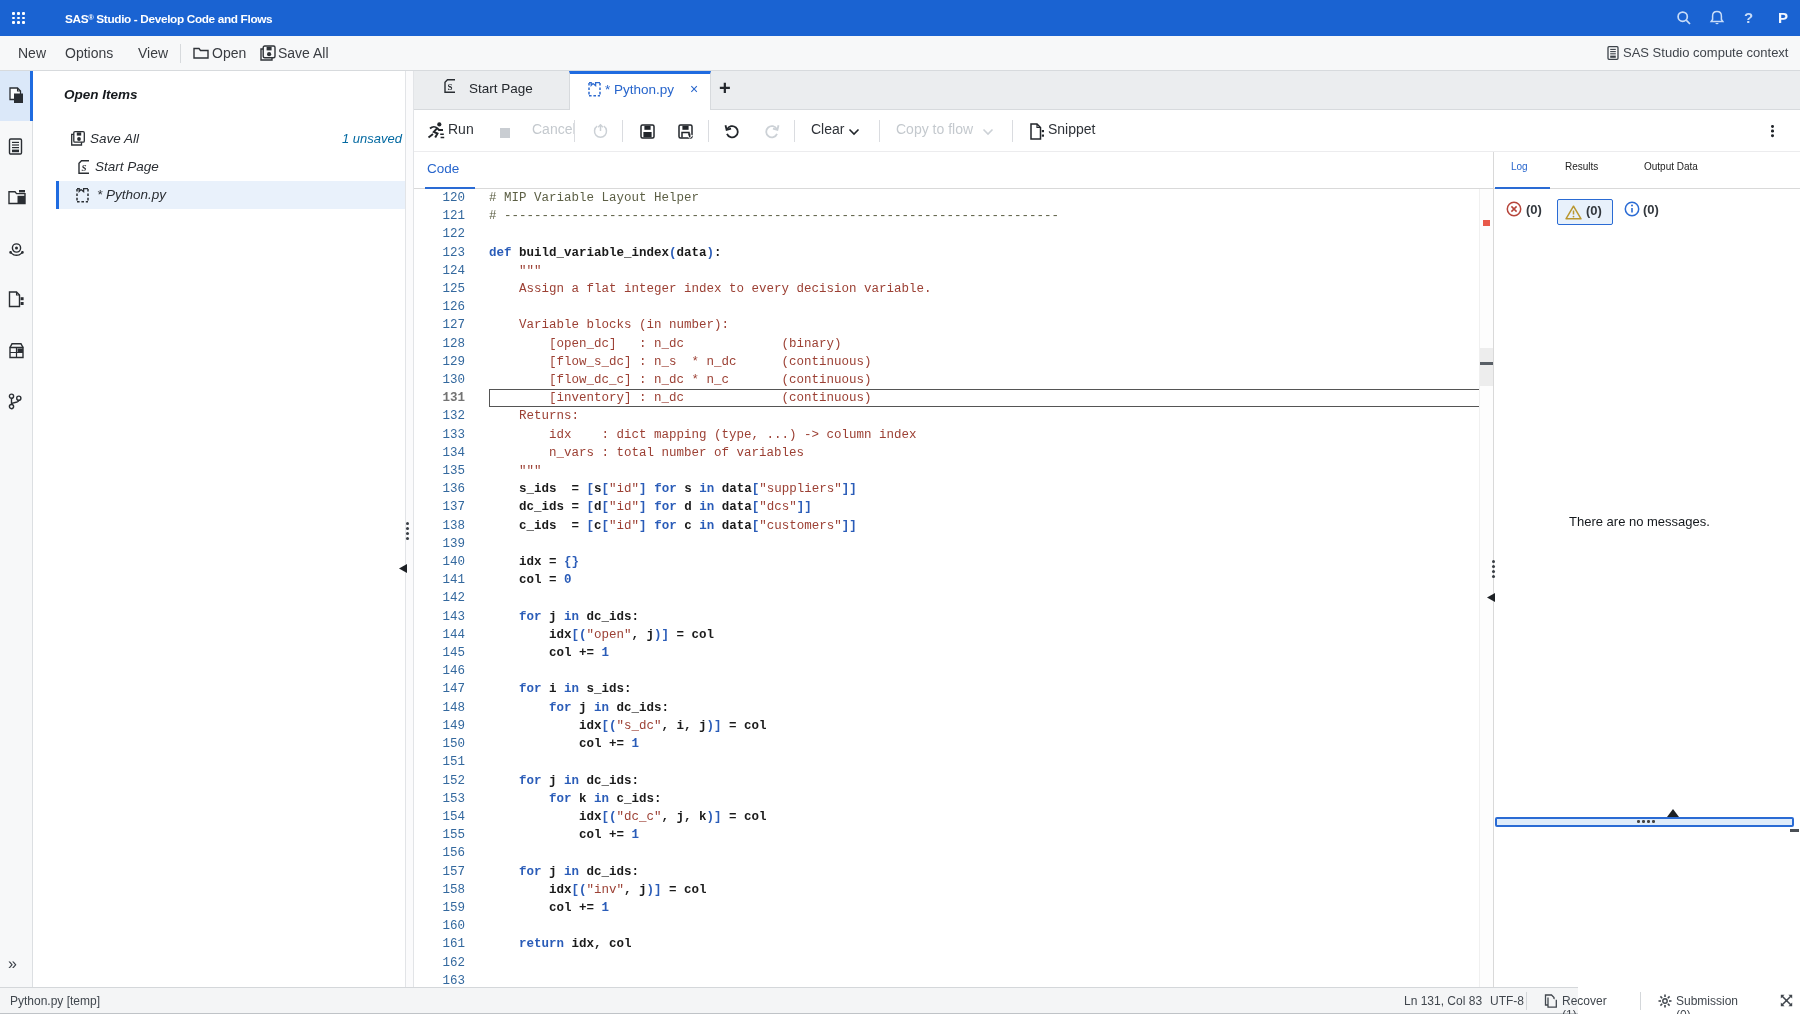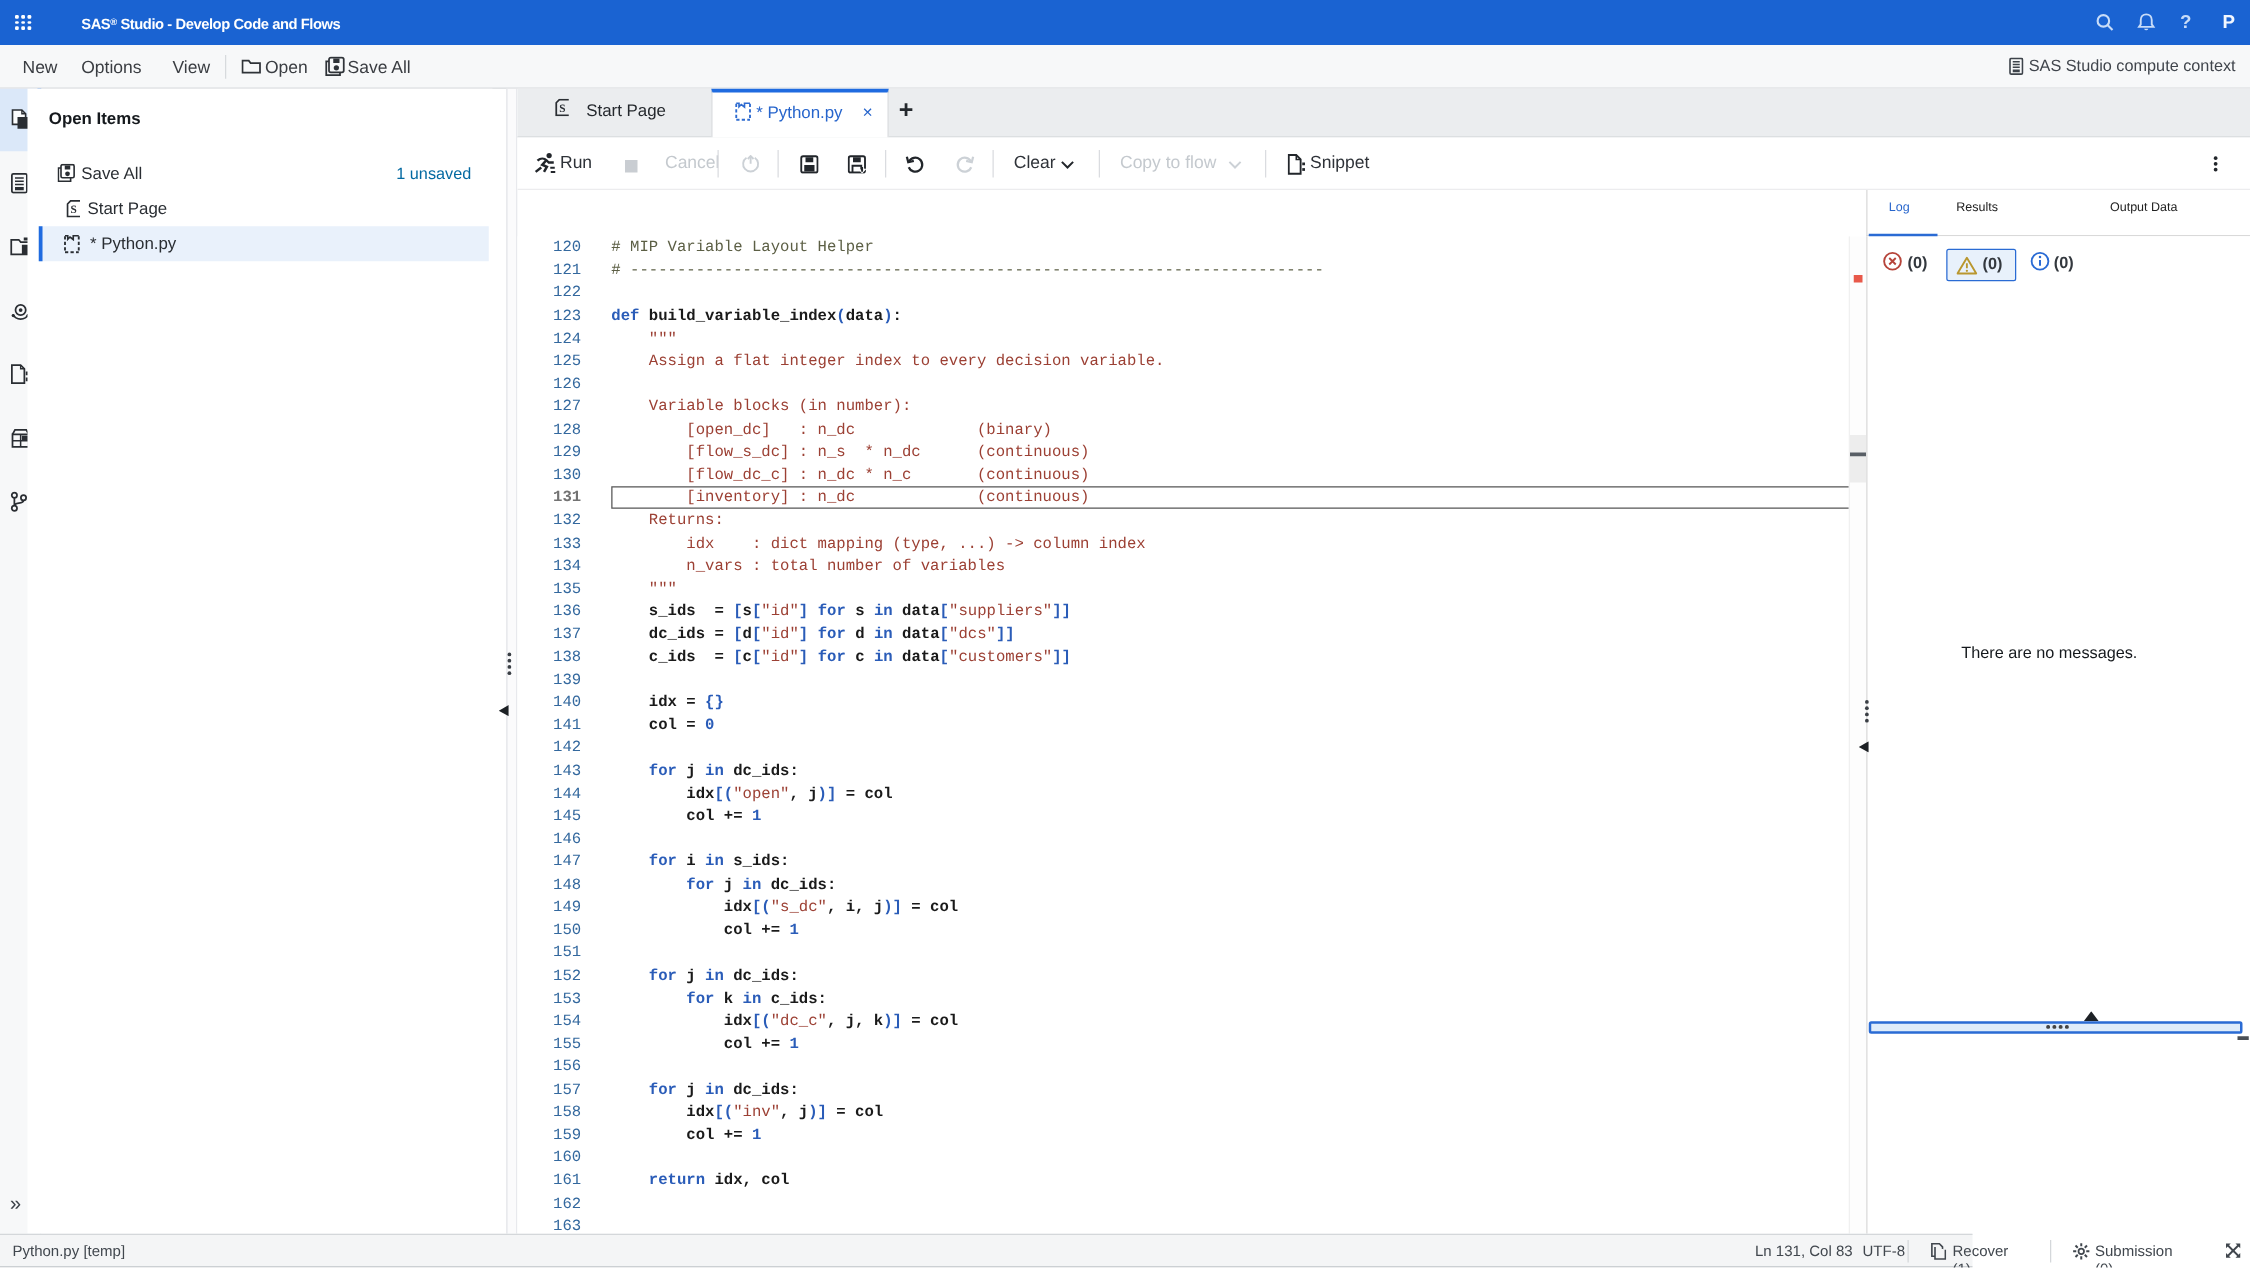--- a/index.html
+++ b/index.html
@@ -18,21 +18,21 @@
 .menubar .mi { position:absolute; top:9px; }
 .msep { position:absolute; top:8px; width:1px; height:19px; background:#d7dadd; }
 
 
 .sidebar { left:0; top:71px; width:33px; height:916px; background:#f7f8f9; border-right:1px solid #dcdfe2; }
 .sideitem { position:absolute; left:0; width:33px; height:50px; }
 .sideitem.active { background:#dbe8f9; border-right:3px solid #1f6be0; }
 .sideitem svg { position:absolute; left:8px; top:16px; }
 
 
-.leftpanel { left:22px; top:71px; width:372px; height:916px; background:#fff; }
+.leftpanel { left:47px; top:71px; width:372px; height:916px; background:#fff;font-style:italic; }
 .lp-title { position:absolute; left:17px; top:16px; font-size:13.5px; font-weight:bold; color:#15191d; }
 .lp-row { position:absolute; left:0; width:372px; height:28px; font-size:13.5px; color:#2a2e33; }
 .lp-row.sel { left:9px; width:360px; background:#e9f1fb; border-left:3px solid #1f6be0; }
 
 
 .lsplit { left:405px; top:71px; width:9px; height:916px; background:#fbfbfc; border-left:1px solid #e2e4e7; border-right:1px solid #e2e4e7; }
 
 
 .main { left:414px; top:71px; width:1386px; height:916px; background:#fff; }
 .tabstrip { position:absolute; left:0; top:0; width:1386px; height:39px; background:#ebedef; border-bottom:1px solid #d7dadd; }
@@ -269,25 +269,29 @@
     <svg style="position:absolute;left:616px;top:13px;" width="14" height="17" viewBox="0 0 14 17">
         <path d="M1 16 L1 1 L7 1 L10.5 4.5 L10.5 16 Z" fill="none" stroke="#22262b" stroke-width="1.5"></path>
         <path d="M7 1 L7 4.5 L10.5 4.5" fill="none" stroke="#22262b" stroke-width="1.2"></path>
         <rect x="11.8" y="7" width="2.2" height="2.2" fill="#22262b"></rect>
         <rect x="11.8" y="11.5" width="2.2" height="2.2" fill="#22262b"></rect>
       </svg>
     <span style="position:absolute;left:634px;top:11px;">Snippet</span>
     <div style="position:absolute;left:1357px;top:15px;width:2.8px;height:2.8px;background:#22262b;border-radius:50%;box-shadow:0 4.6px 0 #22262b, 0 9.2px 0 #22262b;"></div>
   </div>
 
+  <div class="codehead">
+    <span style="position:absolute;left:13px;top:9px;font-size:13.5px;color:#2765cc;">Code</span>
+    <div style="position:absolute;left:11px;bottom:-2px;width:50px;height:3px;background:#2a6bd4;"></div>
+  </div>
   <div class="loghead">
     <span style="position:absolute;left:17px;top:9px;color:#2765cc;">Log</span>
     <div style="position:absolute;left:1px;bottom:-2px;width:55px;height:3px;background:#2a6bd4;"></div>
     <span style="position:absolute;left:71px;top:9px;">Results</span>
-    <span style="position:absolute;left:150px;top:9px;margin-left:44px;">Output Data</span>
+    <span style="position:absolute;left:150px;top:9px;">Output Data</span>
   </div>
 
   <div class="editor">
     <pre class="gutter">120
 121
 122
 123
 124
 125
 126

